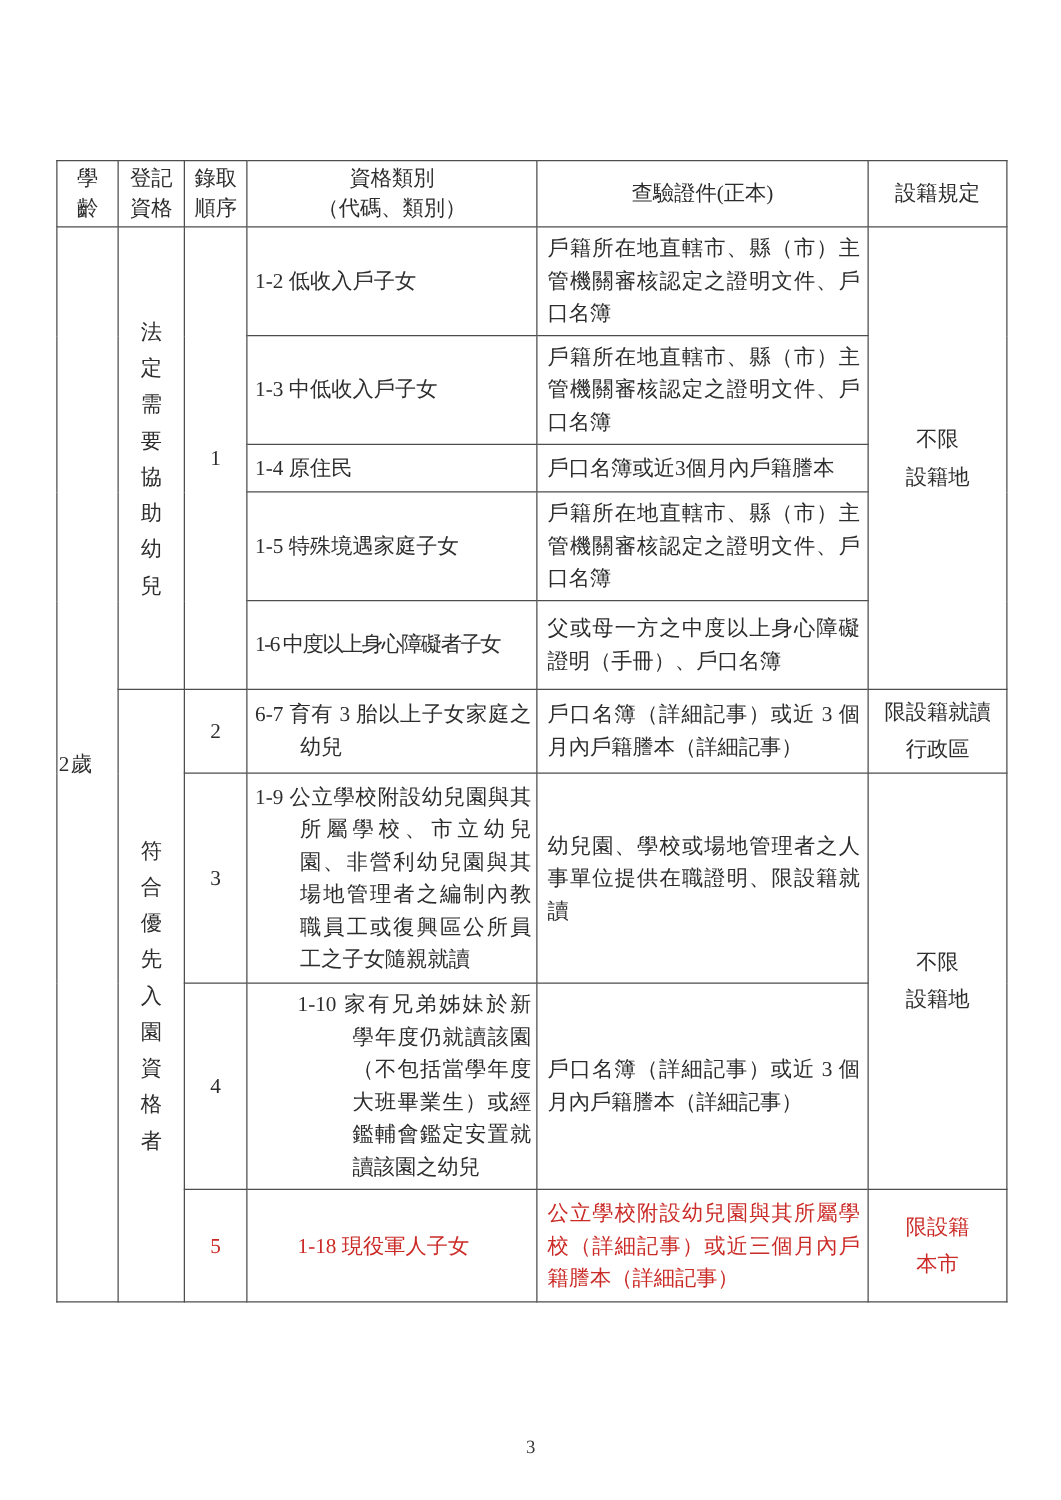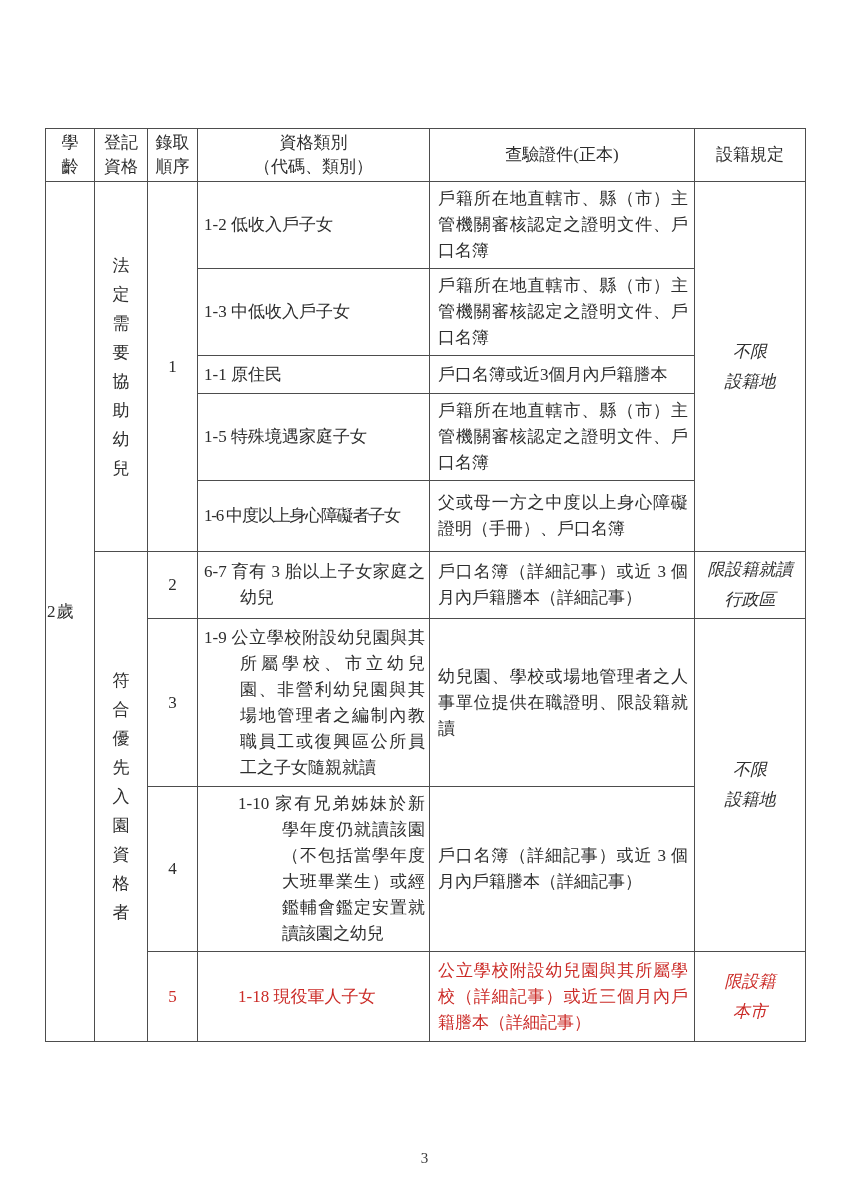--- a/index.html
+++ b/index.html
@@ -79,21 +79,20 @@
   td.doc{
     padding:4px 6px 4px 8px;
     line-height:26px;
     text-align:justify;
     text-justify:inter-character;
   }
   td.res{
     text-align:center;
     line-height:30px;
     padding:2px;
-    font-style:italic;
   }
   tr.red-row td{color:var(--highlight-red);}
   .page-number{
     position:absolute;
     left:0;right:0;
     top:1150px;
     text-align:center;
     font-size:15px;
     color:#3a3a3a;
   }
@@ -144,21 +143,21 @@
 
     <tr style="height:78px">
       <td class="cat">
         <div class="hang">1-3 中低收入戶子女</div>
       </td>
       <td class="doc">戶籍所在地直轄市、縣（市）主管機關審核認定之證明文件、戶口名簿</td>
     </tr>
 
     <tr style="height:38px">
       <td class="cat">
-        <div class="hang">1-1 原住民</div>
+        <div class="hang">1-4 原住民</div>
       </td>
       <td class="doc">戶口名簿或近3個月內戶籍謄本</td>
     </tr>
 
     <tr style="height:79px">
       <td class="cat">
         <div class="hang">1-5 特殊境遇家庭子女</div>
       </td>
       <td class="doc">戶籍所在地直轄市、縣（市）主管機關審核認定之證明文件、戶口名簿</td>
     </tr>

